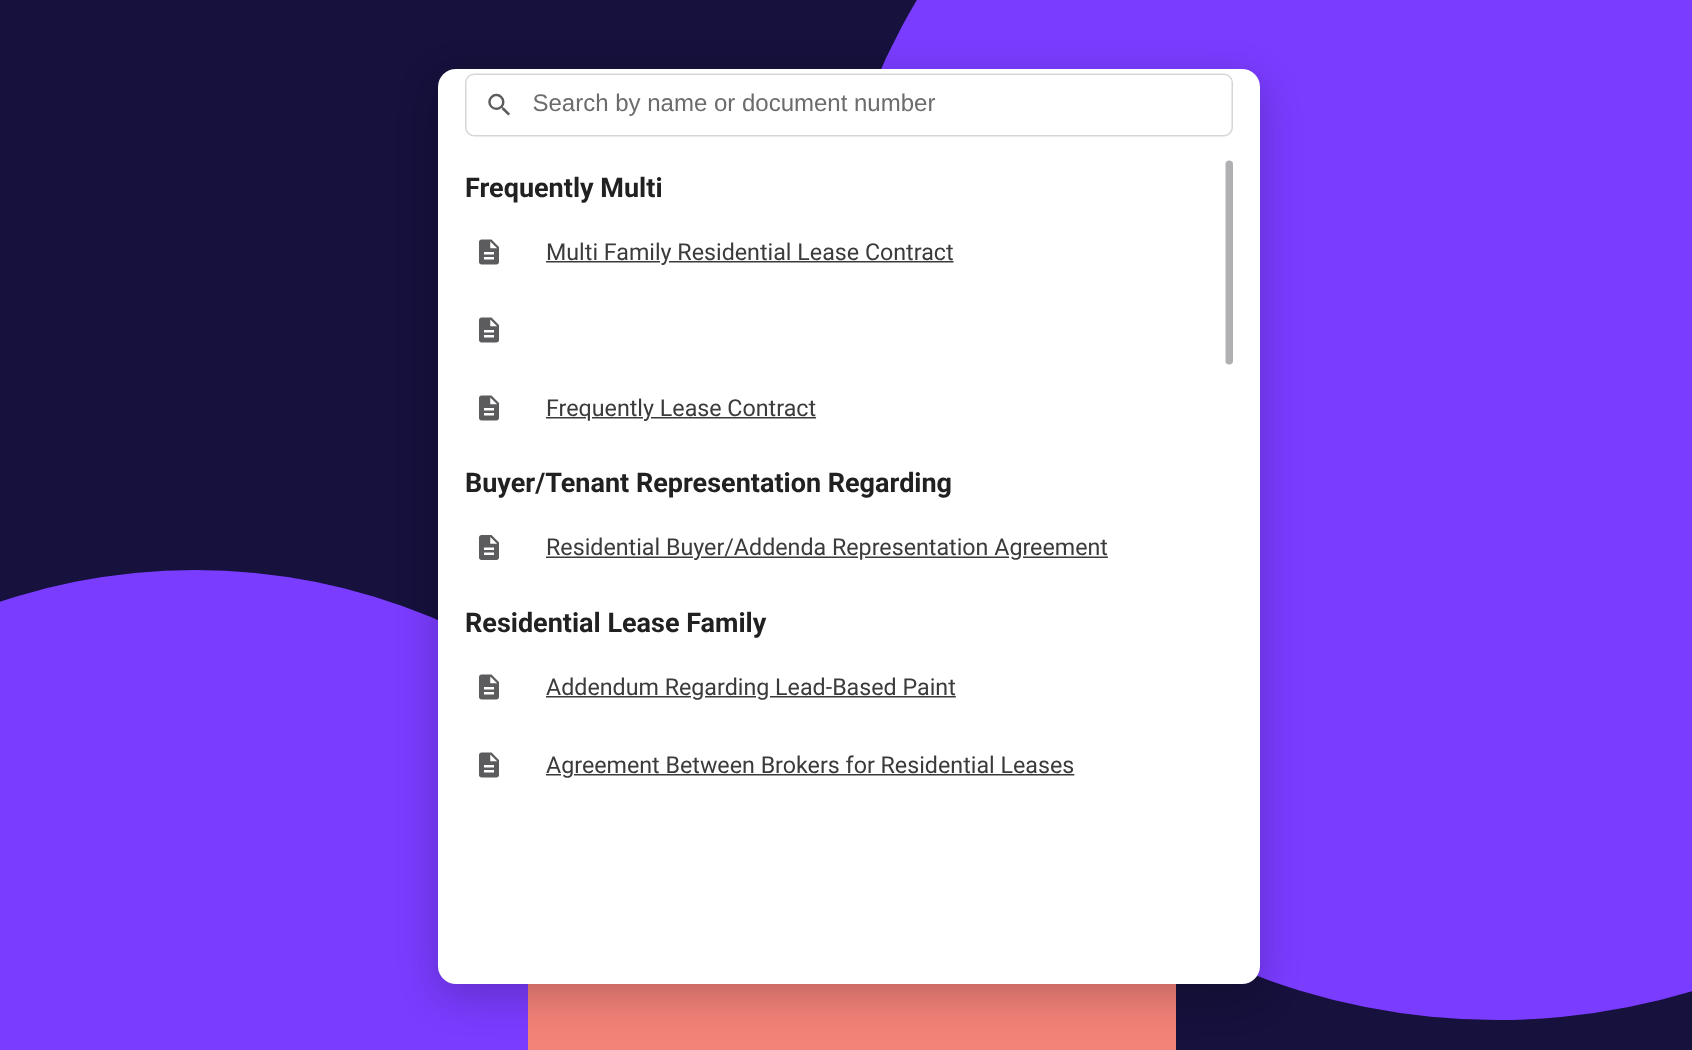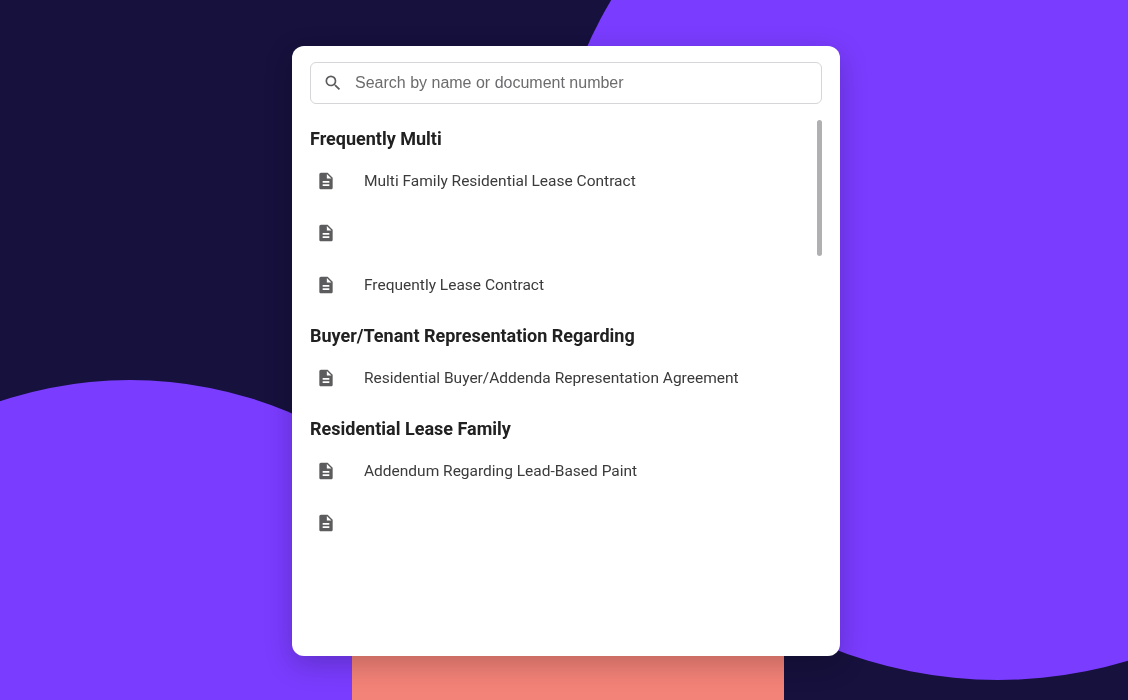--- a/index.html
+++ b/index.html
@@ -38,21 +38,21 @@
   }
   .card {
     position: absolute;
     left: 292px;
     top: 46px;
     width: 548px;
     height: 610px;
     background: #ffffff;
     border-radius: 12px;
     box-shadow: 0 8px 28px rgba(0,0,0,0.22);
-    padding: 16px 18px 18px 18px;
+    padding: 3px 18px 18px 18px;
     display: flex;
     flex-direction: column;
   }
   .search-wrap {
     display: flex;
     align-items: center;
     border: 1px solid #d6d6d8;
     border-radius: 6px;
     padding: 10px 12px;
     gap: 12px;
@@ -90,20 +90,21 @@
   .doc-row {
     display: flex;
     align-items: center;
     gap: 28px;
     padding: 16px 6px;
     cursor: pointer;
   }
   .doc-row .label {
     font-size: 15.5px;
     color: #3b3b3b;
+    text-decoration: underline;
   }
   .doc-icon { flex: 0 0 auto; }
 </style>
 </head>
 <body>
 
 <div class="blob-right"></div>
 <div class="blob-left"></div>
 <div class="peach-bar"></div>
 
@@ -147,18 +148,19 @@
         <div class="doc-row">
           <svg width="20" height="20" viewBox="0 0 24 24" fill="#5c5c5e" class="doc-icon">
             <path d="M14 2H6c-1.1 0-2 .9-2 2v16c0 1.1.9 2 2 2h12c1.1 0 2-.9 2-2V8l-6-6zM16 18H8v-2h8v2zm0-4H8v-2h8v2zM13 9V3.5L18.5 9H13z"></path>
           </svg>
           <span class="label">Addendum Regarding Lead-Based Paint</span>
         </div>
         <div class="doc-row">
           <svg width="20" height="20" viewBox="0 0 24 24" fill="#5c5c5e" class="doc-icon">
             <path d="M14 2H6c-1.1 0-2 .9-2 2v16c0 1.1.9 2 2 2h12c1.1 0 2-.9 2-2V8l-6-6zM16 18H8v-2h8v2zm0-4H8v-2h8v2zM13 9V3.5L18.5 9H13z"></path>
           </svg>
+          <span class="label">Agreement Between Brokers for Residential Leases</span>
         </div>
       </div>
     <div class="fake-scrollbar"></div>
   </div>
 
 </div>
 
 </body></html>

